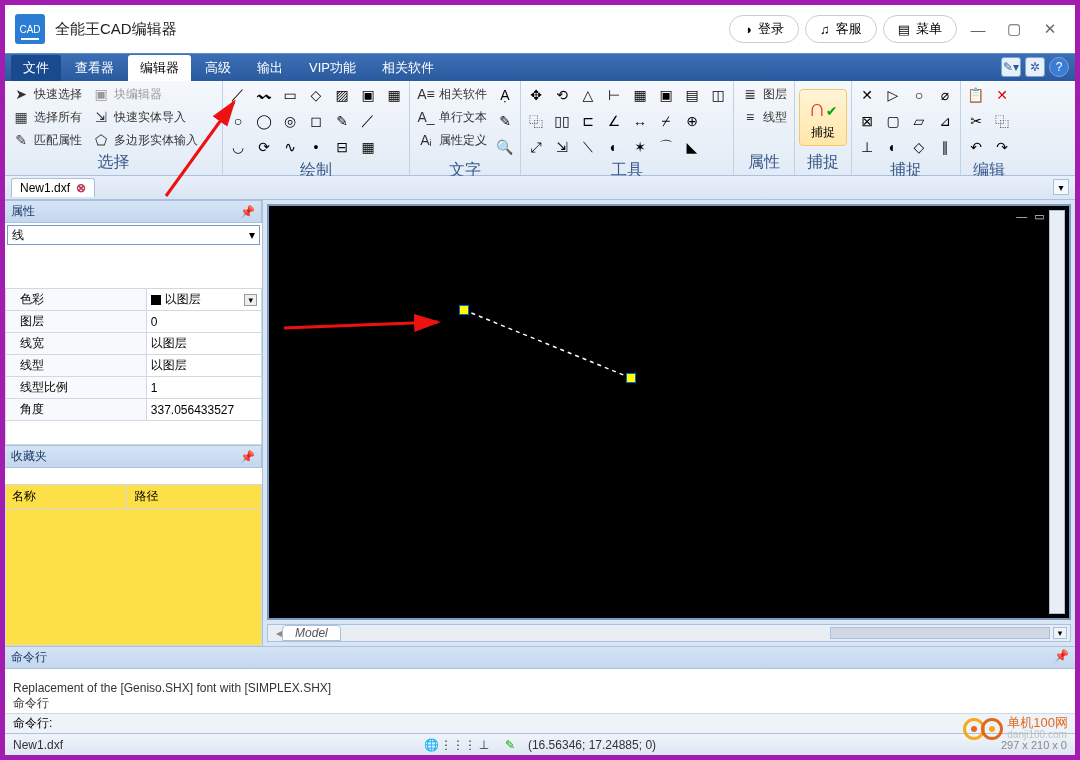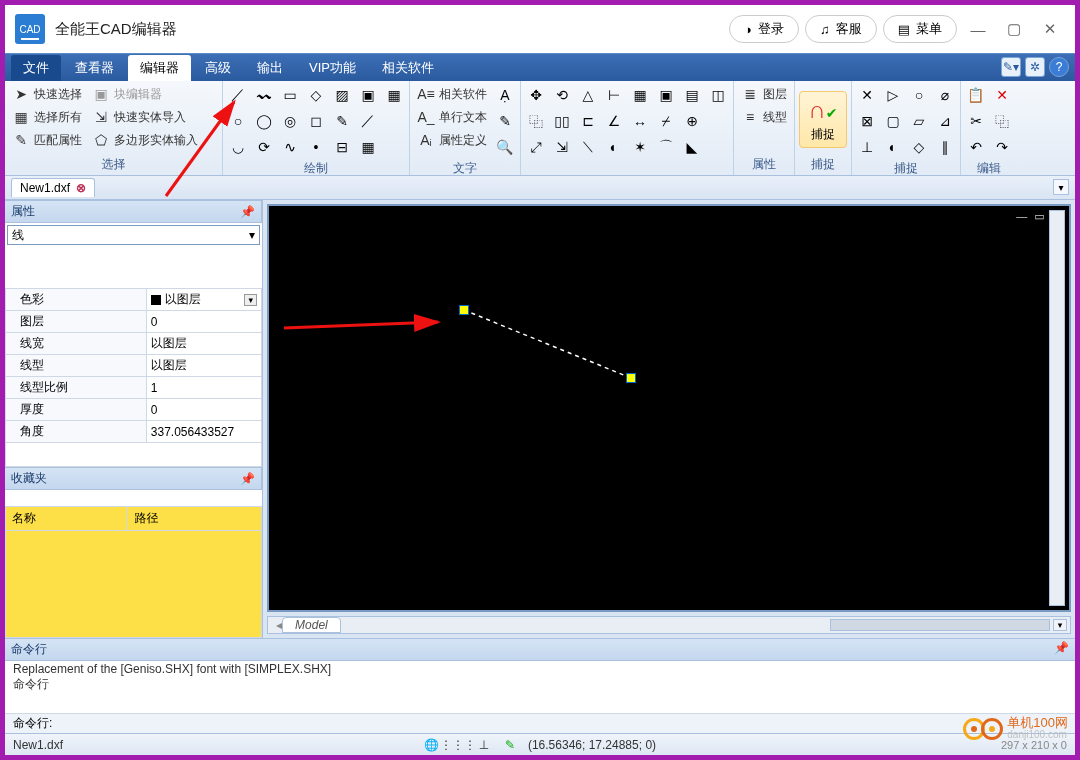--- a/index.html
+++ b/index.html
@@ -21,21 +21,21 @@
 .mtab.active { background:#fff; color:#000; }
 .mtab.file { background:#1a4a8e; }
 .menu-right { position:absolute; right:6px; top:3px; display:flex; gap:4px; }
 .menu-right .ic { width:20px; height:20px; border:1px solid #7aa3d6; border-radius:3px; display:flex; align-items:center; justify-content:center; font-size:12px; cursor:pointer; background:#e8f0fa; color:#2a5a9e; }
 .help-ic { background:#3a7cd6 !important; color:#fff !important; border-radius:50% !important; }
 
 
 .ribbon { height:95px; background:linear-gradient(#f5f8fc,#e2ebf6); border-bottom:1px solid #a9c1de; display:flex; font-size:12px; }
 .rgroup { border-right:1px solid #c0d2e6; display:flex; flex-direction:column; padding:3px 4px 0 4px; }
 .rgroup .body { flex:1; display:flex; gap:4px; }
-.rgroup .label { text-align:center; color:#3a5a8a; font-size:12px; padding:2px 0; }
+.rgroup .label { text-align:center; color:#3a5a8a; font-size:16px; padding:2px 0; }
 .rcol { display:flex; flex-direction:column; gap:3px; }
 .rbtn { display:flex; align-items:center; gap:4px; padding:1px 3px; cursor:pointer; white-space:nowrap; color:#333; }
 .ico { width:18px; height:18px; display:flex; align-items:center; justify-content:center; font-size:14px; }
 .icogrid { display:grid; grid-template-columns:repeat(var(--c,3),22px); grid-auto-rows:22px; gap:4px; }
 .icogrid .ic { width:22px; height:22px; display:flex; align-items:center; justify-content:center; cursor:pointer; border-radius:2px; font-size:14px; }
 
 .bigbtn { width:48px; display:flex; flex-direction:column; align-items:center; justify-content:center; gap:2px; padding:4px; border:1px solid #f3c96b; background:linear-gradient(#fff4d6,#ffe7a8); border-radius:4px; cursor:pointer; }
 .bigbtn .bi { font-size:24px; color:#e03030; }
 
 
@@ -70,21 +70,21 @@
 .viewctl { position:absolute; top:4px; right:6px; color:#ccc; font-size:11px; letter-spacing:2px; }
 .scrolls { height:18px; background:#e9eef5; border:1px solid #a9c1de; margin:0 4px 4px 4px; display:flex; align-items:center; font-size:12px; position:relative; }
 .scrolls .mt { border:1px solid #a9c1de; border-radius:4px 4px 0 0; padding:0 12px; background:#fff; font-style:italic; color:#555;}
 .scrolls .hsc { position:absolute; right:20px; top:2px; width:220px; height:12px; background:#d0d8e4; border:1px solid #a9c1de; }
 .scrolls .vbtn { position:absolute; right:3px; top:2px; width:14px; height:12px; border:1px solid #a9c1de; background:#f0f4fa; font-size:9px; display:flex; align-items:center; justify-content:center; }
 .vscroll { position:absolute; top:4px; right:4px; bottom:4px; width:16px; background:#e9eef5; border:1px solid #a9c1de;}
 
 
 .cmdhdr { background:linear-gradient(#d5e4f5,#c4d7ee); border-top:1px solid #a9c1de; border-bottom:1px solid #a9c1de; font-size:12px; padding:2px 6px; color:#1a3a6a; display:flex;}
 .cmdhdr .pin { margin-left:auto; }
-.cmdbody { height:52px; background:#fff; font-size:12px; padding:1px 8px; color:#333; }
+.cmdbody { height:44px; background:#fff; font-size:12px; padding:12px 8px; color:#333; }
 .cmdline { height:20px; background:#eef3fa; border-top:1px solid #cfd9e6; font-size:12px; padding:2px 8px; display:flex; align-items:center; }
 
 
 .status { height:22px; background:linear-gradient(#f0f4fa,#dde7f3); border-top:1px solid #a9c1de; display:flex; align-items:center; font-size:12px; padding:0 8px; color:#333; gap:16px; position:relative;}
 .status .fname { }
 .status .center { position:absolute; left:50%; transform:translateX(-50%); display:flex; align-items:center; gap:10px; }
 .status .coords { color:#333; }
 .status .right { margin-left:auto; color:#888; font-size:11px;}
 .sic { width:16px; height:16px; display:flex; align-items:center; justify-content:center; }
 
@@ -256,20 +256,21 @@
           <div class="ic">↔</div>
             <div class="ic">⌿</div>
             <div class="ic">⊕</div>
             <div class="ic"></div>
           <div class="ic">✶</div>
             <div class="ic">⌒</div>
             <div class="ic">◣</div>
             <div class="ic"></div>
         </div>
       </div>
+      <div class="label">工具</div>
     </div>
 
     <div class="rgroup">
       <div class="body">
         <div class="rcol">
           <div class="rbtn">
               <span class="ico">≣</span>
               <span>图层</span>
             </div>
           <div class="rbtn">
@@ -367,24 +368,20 @@
               </tr>
           <tr>
                 <td>线型</td>
                 <td>以图层</td>
               </tr>
           <tr>
                 <td>线型比例</td>
                 <td>1</td>
               </tr>
           <tr>
-                <td>厚度</td>
-                <td>0</td>
-              </tr>
-          <tr>
                 <td>角度</td>
                 <td>337.056433527</td>
               </tr>
         </tbody>
           </table>
       </div>
       <div style="height:24px;background:#fff;border:1px solid #cfd9e6;border-top:none"></div>
       <div class="panelhdr">
           <span>收藏夹</span>
           <span class="pin">📌</span>

